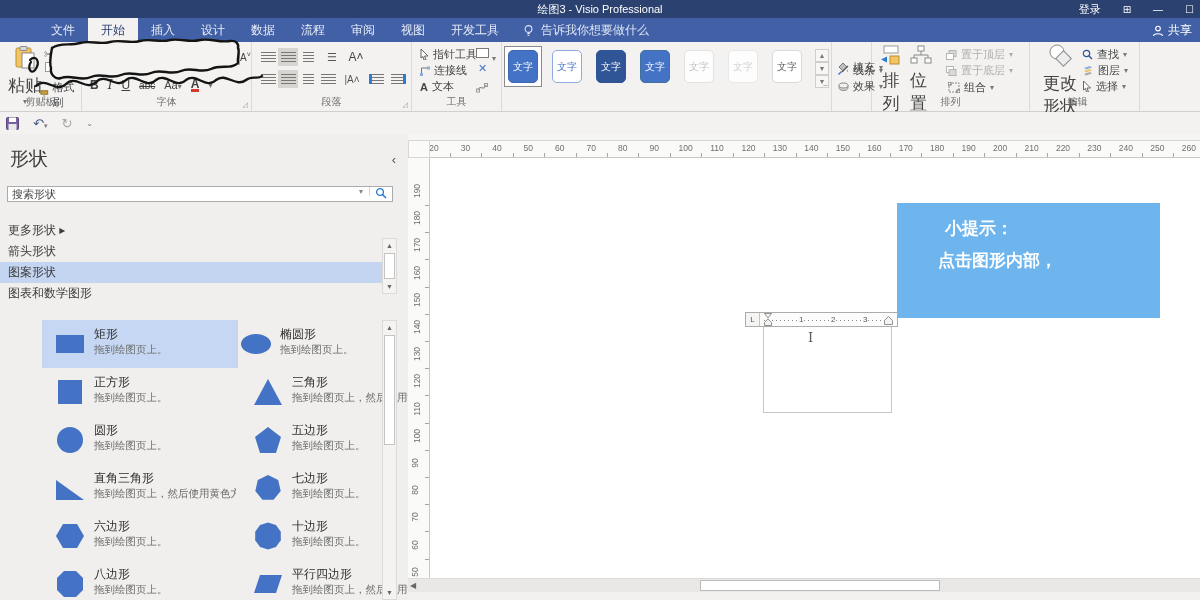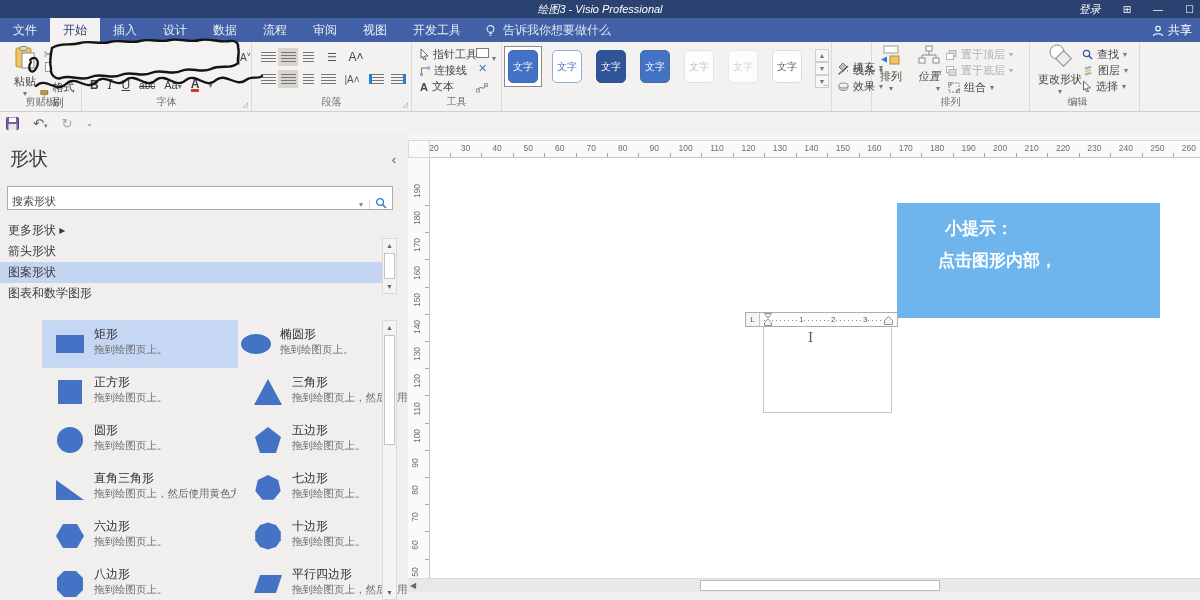--- a/index.html
+++ b/index.html
@@ -2,37 +2,37 @@
 <html><head>
 <meta charset="utf-8">
 <style>
   * { margin:0; padding:0; box-sizing:border-box; }
   html,body { width:1200px; height:600px; overflow:hidden;
     font-family:"Liberation Sans","DejaVu Sans",sans-serif; background:#F3F2F1; }
   .abs { position:absolute; }
   #app { position:relative; width:1200px; height:600px; }
 
   
-  #titlebar { left:0; top:0; width:1200px; height:18px; background:#2B4170; color:#fff;font-style:italic; }
+  #titlebar { left:0; top:0; width:1200px; height:18px; background:#2B4170; color:#fff; }
   #titlebar .title { position:absolute; left:0; right:0; top:2px; text-align:center; font-size:11px; }
   #titlebar .right { position:absolute; right:6px; top:2px; font-size:11px; display:flex; gap:22px; align-items:center; }
   #titlebar .winbtn { font-size:10px; cursor:default; }
 
   
   #tabrow { left:0; top:18px; width:1200px; height:24px; background:#4160A6; color:#E9EDF7; display:flex; align-items:stretch; }
   .tab { padding:0 13px; font-size:12px; display:flex; align-items:center; cursor:default; }
   .tab.active { background:#F3F2F1; color:#2B4170; }
   #tellme { display:flex; align-items:center; gap:6px; font-size:12px; margin-left:10px; color:#DDE5F4; }
   #share { position:absolute; right:8px; top:22px; font-size:12px; color:#fff; display:flex; gap:4px; align-items:center; }
 
   
   #ribbon { left:0; top:42px; width:1200px; height:70px; background:#F3F2F1; border-bottom:1px solid #D2CFCC; }
   .rgroup { position:absolute; top:0; height:69px; border-right:1px solid #DCDAD8; }
   .glabel { position:absolute; bottom:2px; left:0; right:0; text-align:center; font-size:10px; color:#6E6E6E; }
-  .rtxt { font-size:11px; color:#444; }
+  .rtxt { font-size:17px; color:#444; }
   .smallbtn { position:absolute; display:flex; align-items:center; gap:4px; font-size:11px; color:#444; }
   .drop { font-size:8px; color:#777; }
   .dim { color:#B0AEAC;justify-content:space-between; }
   .launcher { position:absolute; bottom:2px; right:3px; font-size:7px; color:#999; }
 
   
   .gal-item { position:absolute; top:8px; width:30px; height:33px; border-radius:5px;
     display:flex; align-items:center; justify-content:center; font-size:10px; cursor:default; }
   .gal-sel-frame { position:absolute; top:4px; width:38px; height:41px; border:1px solid #8A8A8A; background:#fff; }
   .gal-scroll { position:absolute; right:2px; width:14px; height:13px; border:1px solid #D0CECB; background:#F7F6F5;
@@ -43,21 +43,21 @@
   .licon.sm { width:11px; }
   .ibox { position:absolute; width:20px; height:18px; display:flex; align-items:center; justify-content:center; }
 
   
   #qat { left:0; top:112px; width:1200px; height:22px; background:#F3F2F1; display:flex; align-items:center; gap:14px; padding-left:6px; font-size:13px; color:#5A6B91; }
 
   
   #panel { left:0; top:134px; width:408px; height:466px; background:#F0EFED; }
   #panel-title { position:absolute; left:10px; top:12px; font-size:19px; color:#3B3B3B; }
   #panel-collapse { position:absolute; right:12px; top:18px; font-size:13px; color:#555; }
-  #search { position:absolute; left:7px; top:52px; width:386px; height:24px; background:#fff; border:1px solid #ABABAB; display:flex; align-items:flex-end; }
+  #search { position:absolute; left:7px; top:52px; width:386px; height:16px; background:#fff; border:1px solid #ABABAB; display:flex; align-items:flex-start; }
   #search .ph { flex:1; font-size:11px; color:#444; padding-left:4px; }
   #search .sdrop { font-size:8px; color:#888; padding:0 6px; border-right:1px solid #D8D8D8; }
   .cat { position:absolute; left:0; width:396px; height:21px; line-height:21px; font-size:12px; color:#3C3C3C; padding-left:8px; cursor:default; }
   .cat.sel { background:#C3D5F1; }
   .vscroll { position:absolute; width:15px; background:#F4F3F2; border:1px solid #DCDAD8; }
   .varrow { position:absolute; left:0; width:13px; height:13px; font-size:7px; color:#666; text-align:center; line-height:13px; }
   .vthumb { position:absolute; left:1px; width:11px; background:#fff; border:1px solid #C6C4C2; }
 
   #shape-list { position:absolute; left:0; top:186px; width:396px; height:280px; }
   .sitem { position:absolute; width:196px; height:48px; cursor:default;margin-left:42px; }
@@ -105,21 +105,21 @@
     <span class="title">绘图3 - Visio Professional</span>
     <div class="right">
       <span>登录</span>
       <span class="winbtn">⊞</span>
       <span class="winbtn">—</span>
       <span class="winbtn">☐</span>
     </div>
   </div>
 
   <div id="tabrow" class="abs">
-    <div id="tab-strip" style="display:flex;">
+    <div id="tab-strip" style="display:flex;padding-left:38px;">
         <div class="tab">文件</div>
         <div class="tab active">开始</div>
         <div class="tab">插入</div>
         <div class="tab">设计</div>
         <div class="tab">数据</div>
         <div class="tab">流程</div>
         <div class="tab">审阅</div>
         <div class="tab">视图</div>
         <div class="tab">开发工具</div>
       </div>
@@ -295,21 +295,21 @@
     <div class="rgroup" style="left:872px;width:158px;">
       <div class="abs" style="left:4px;top:3px;width:30px;text-align:center;">
         <svg width="22" height="20" viewBox="0 0 22 20">
           <rect x="4" y="1" width="14" height="7" fill="#fff" stroke="#9A9A9A"></rect>
           <rect x="10" y="11" width="9" height="8" fill="#F2C463" stroke="#B98D35"></rect>
           <polygon points="1,14.5 7,11.5 7,17.5" fill="#2B7CD3"></polygon>
         </svg>
         <div class="rtxt">排列</div>
         <div class="drop">▾</div>
       </div>
-      <div class="abs" style="left:38px;top:3px;width:30px;text-align:right;font-style:italic;">
+      <div class="abs" style="left:38px;top:3px;width:30px;text-align:left;">
         <svg width="22" height="20" viewBox="0 0 22 20">
           <rect x="8" y="1" width="6" height="5" fill="#fff" stroke="#8A8A8A"></rect>
           <rect x="1" y="13" width="6" height="5" fill="#fff" stroke="#8A8A8A"></rect>
           <rect x="15" y="13" width="6" height="5" fill="#fff" stroke="#8A8A8A"></rect>
           <path d="M11,6 L11,10 M11,10 L4,10 L4,13 M11,10 L18,10 L18,13" fill="none" stroke="#8A8A8A"></path>
         </svg>
         <div class="rtxt">位置</div>
         <div class="drop">▾</div>
       </div>
       <div class="smallbtn dim" style="left:74px;top:5px;">

